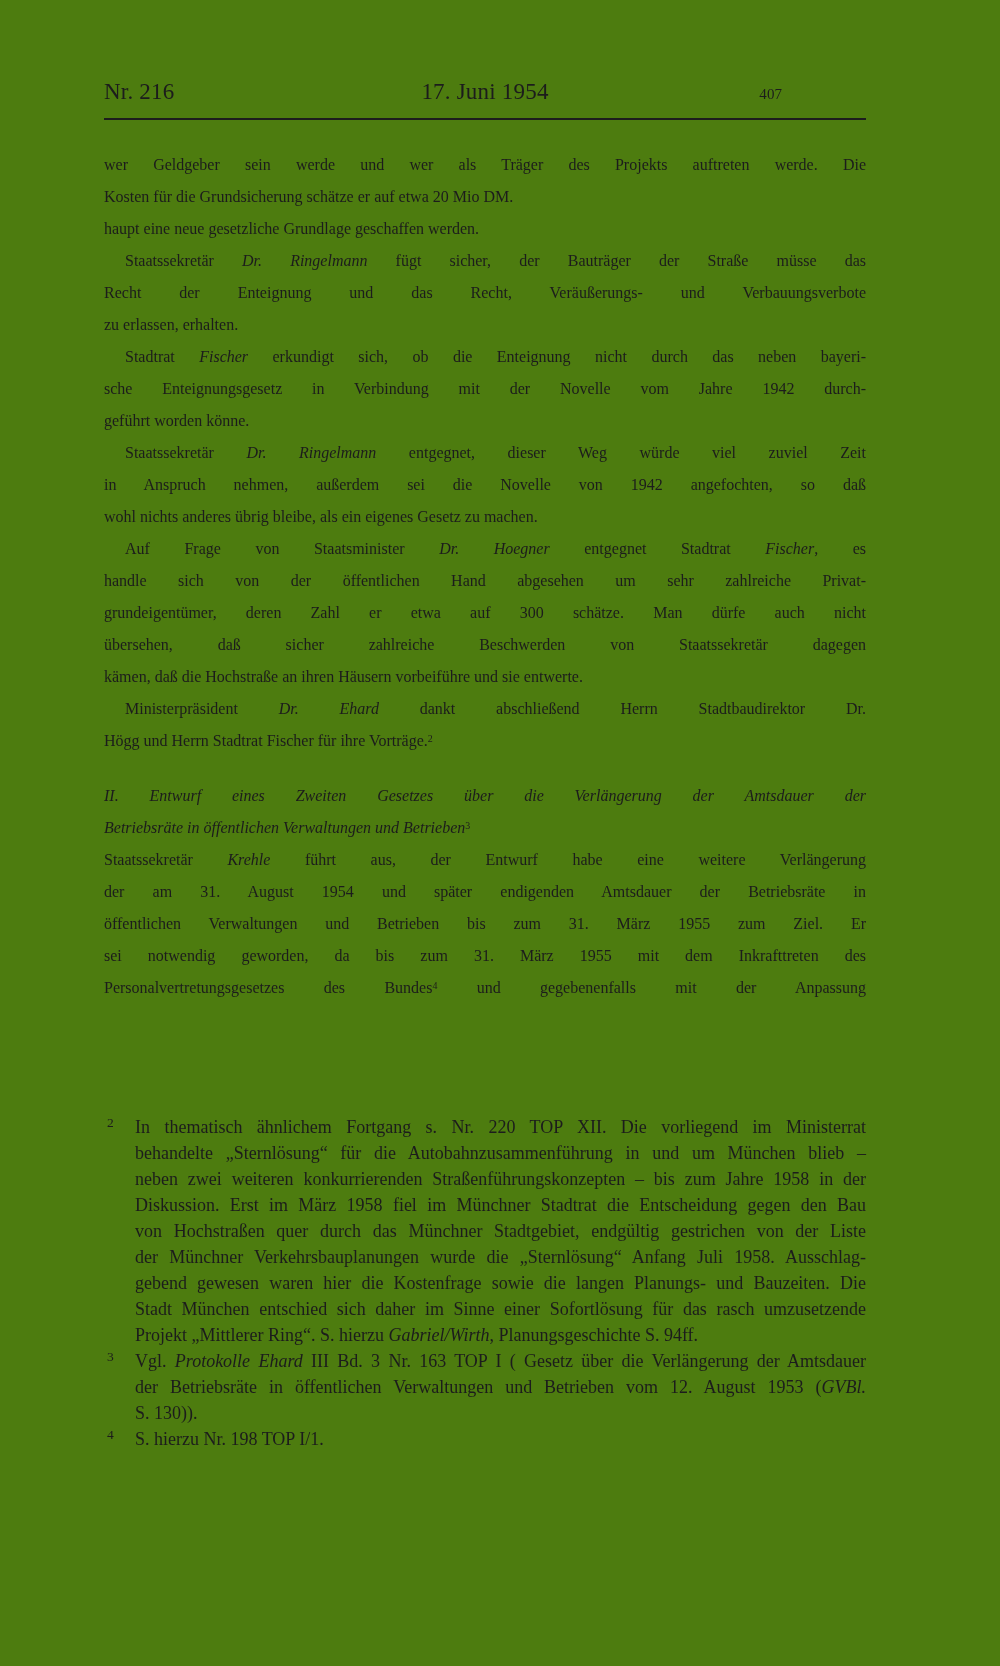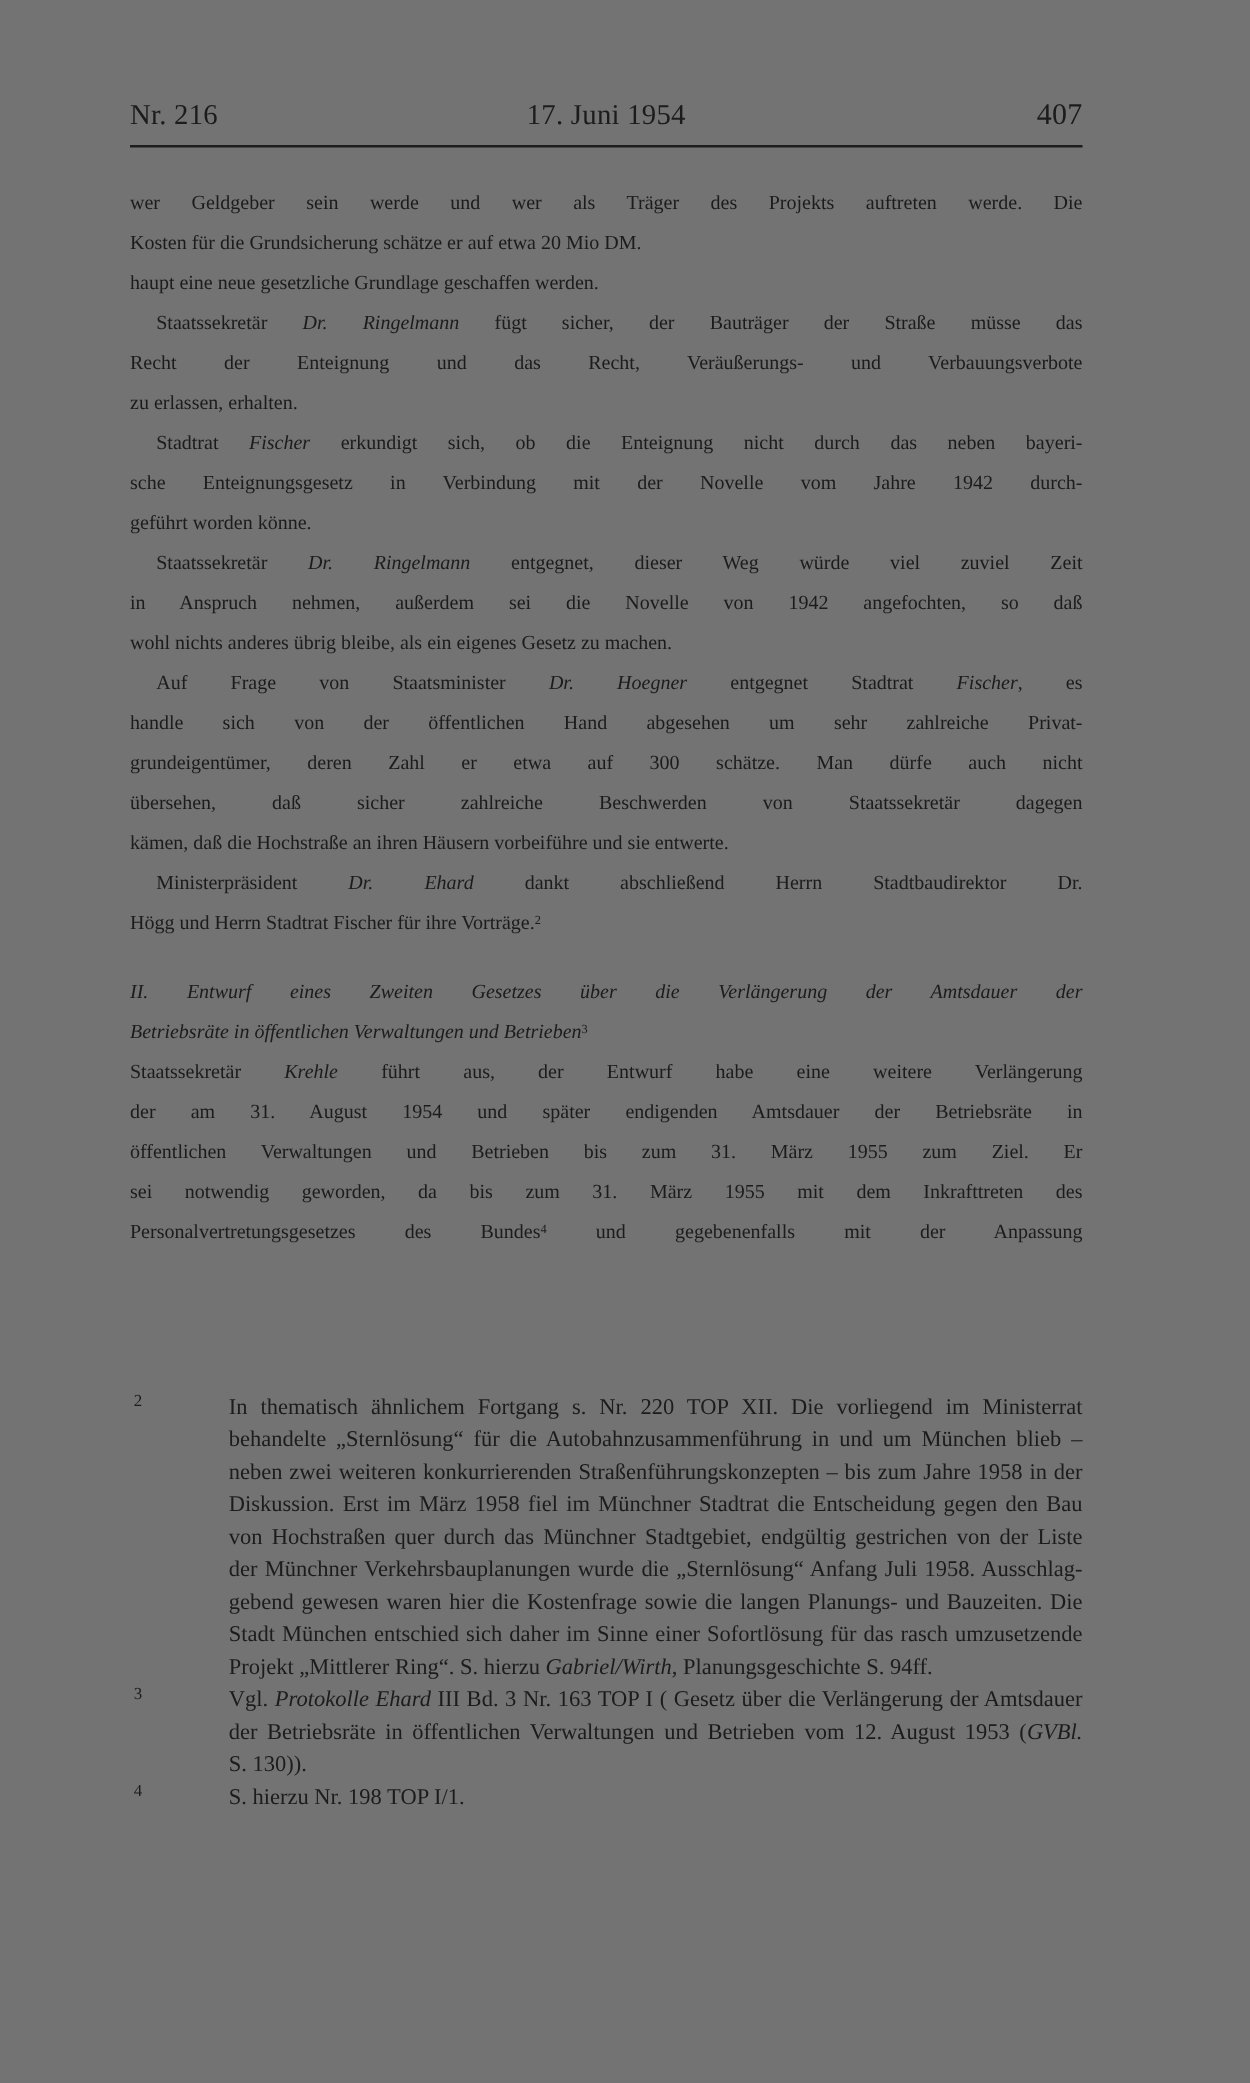--- a/index.html
+++ b/index.html
@@ -1,40 +1,40 @@
 <!DOCTYPE html>
 <html><head>
 <meta charset="utf-8">
 <style>
   html,body { margin:0; padding:0; background:#e8e8e8; }
   .page {
     position:relative;
     width:1000px; height:1666px;
     margin:0 auto;
-    background:#737373;
+    background:#4d7c0f;
     color:#1c1c1c;
     font-family:"Liberation Serif", serif;
     overflow:hidden;
   }
   .content {
     position:absolute;
     left:104px; top:78px;
     width:762px;
   }
   
   .pageheader {
     display:flex;
     align-items:baseline;
     font-size:23px;
     line-height:28px;
     letter-spacing:0.2px;
   }
   .pageheader .h-left   { flex:1; text-align:left; }
   .pageheader .h-center { flex:2; text-align:center; }
-  .pageheader .h-right  { flex:1; text-align:right; font-size:24px; }
+  .pageheader .h-right  { flex:1; text-align:center; font-size:15px; }
   .rule {
     margin-top:10px;
     border-top:2.5px solid #1d1d1d;
     height:0;
   }
   
   .body-block {
     margin-top:29px;
     font-size:16px;
     line-height:32px;
@@ -50,21 +50,21 @@
     top:-0.45em;
     line-height:0;
     font-style:normal;
   }
   
   .footnotes {
     margin-top:110px;
     font-size:18px;
     line-height:26px;
   }
-  .footnotes .line { height:26px;margin-left:48px; }
+  .footnotes .line { height:26px; }
   .footnote { position:relative; padding-left:31px; }
   .fn-marker {
     position:absolute;
     left:3px; top:-4px;
     font-size:13.5px;
     line-height:26px;
   }
 </style>
 </head>
 <body>

